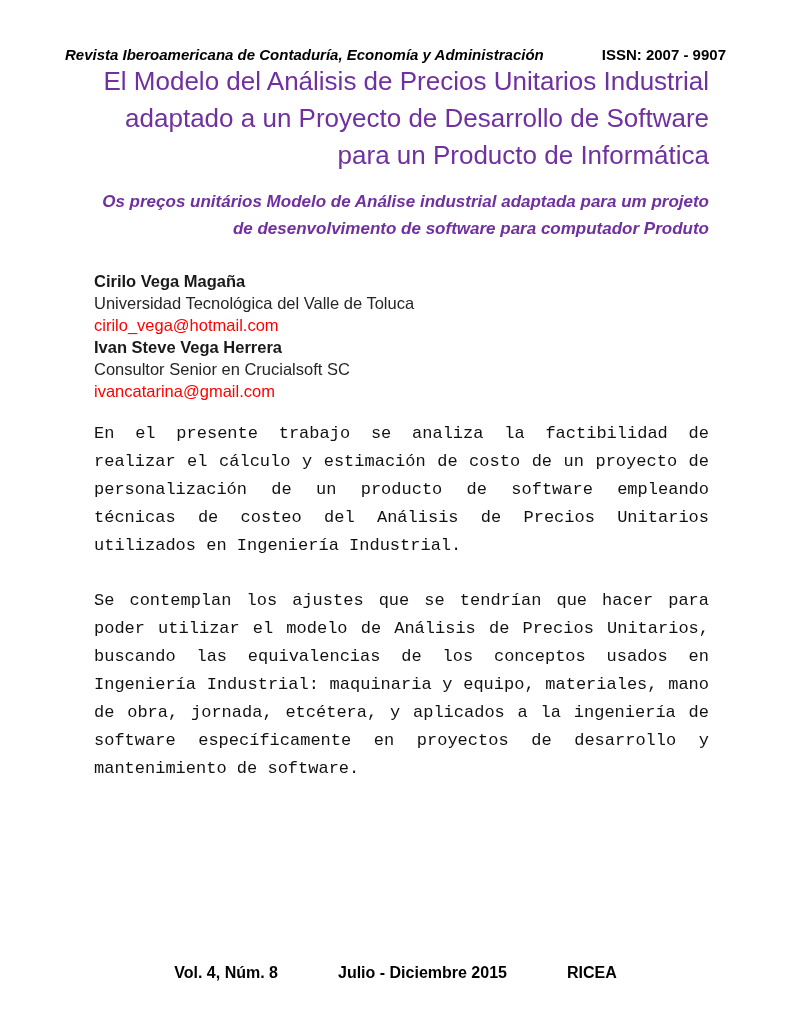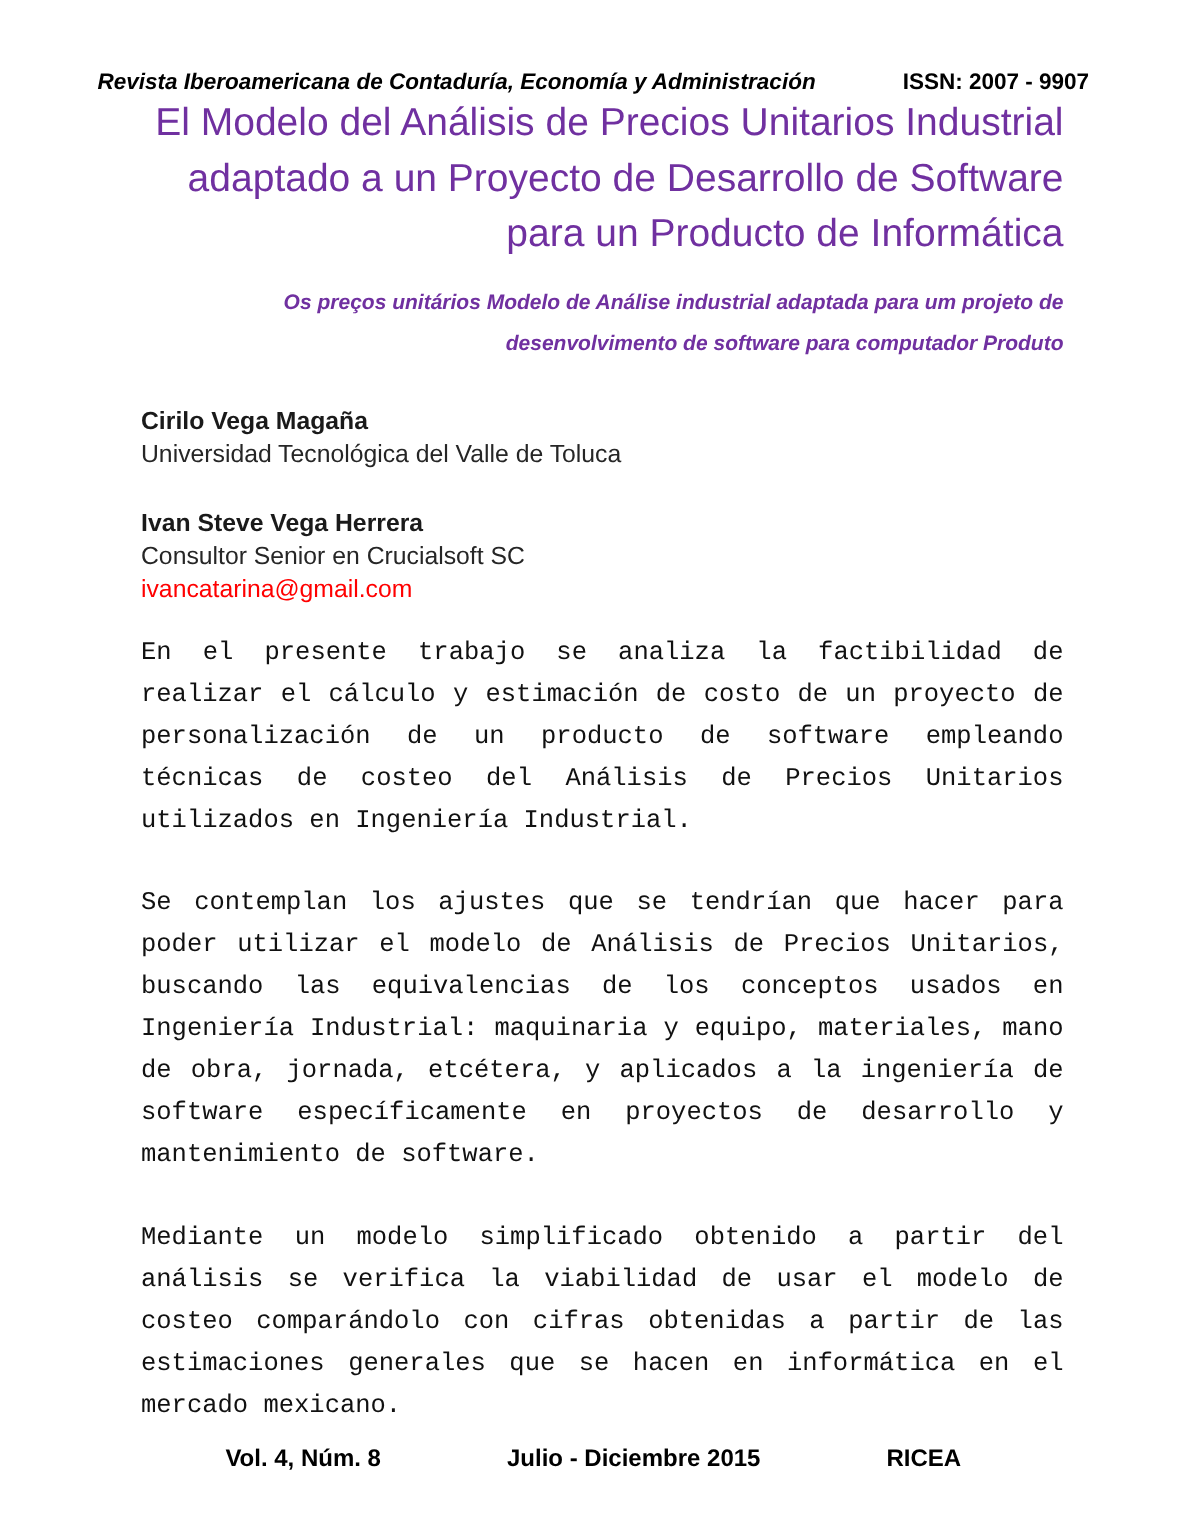--- a/index.html
+++ b/index.html
@@ -40,33 +40,33 @@
     text-align: right;
     color: var(--accent);
     font-size: 26px;
     line-height: 37px;
     font-weight: 400;
   }
   .article-subtitle {
     margin-top: 14px;
     text-align: right;
     color: var(--accent);
-    font-size: 14px;
+    font-size: 17px;
     line-height: 27px;
     font-style: italic;
   }
   
   .author-block {
     text-align: left;
     font-size: 16.5px;
     line-height: 22px;
     color: #262626;
   }
   .author-block.first { margin-top: 28px; }
-  .author-block.second { margin-top: 24px; }
+  .author-block.second { }
   .author-name { font-weight: bold; color: #1a1a1a; }
   .author-email { color: var(--email); }
   
   .abstract-heading {
     margin-top: 52px;
     color: var(--accent);
     font-size: 21px;
     font-weight: 400;
   }
   .body-paragraph {
@@ -96,21 +96,21 @@
   }
   
   .running-footer {
     position: absolute;
     left: 0;
     right: 0;
     bottom: 42px;
     display: flex;
     justify-content: center;
     align-items: baseline;
-    gap: 84px;
+    gap: 60px;
     font-size: 16px;
     font-weight: bold;
     color: #000000;
     white-space: nowrap;
   }
 </style>
 </head>
 <body>
 
 <div class="page">
@@ -122,34 +122,34 @@
 
   <div class="content">
 
     <h1 class="article-title">El Modelo del Análisis de Precios Unitarios Industrial adaptado a un Proyecto de Desarrollo de Software para un Producto de Informática</h1>
 
     <h2 class="article-subtitle">Os preços unitários Modelo de Análise industrial adaptada para um projeto de desenvolvimento de software para computador Produto</h2>
 
     <div class="author-block first">
       <div class="author-name">Cirilo Vega Magaña</div>
       <div class="author-affiliation">Universidad Tecnológica del Valle de Toluca</div>
+      <div class="author-email">cirilo_vega@hotmail.com</div>
     </div>
 
     <div class="author-block second">
       <div class="author-name">Ivan Steve Vega Herrera</div>
       <div class="author-affiliation">Consultor Senior en Crucialsoft SC</div>
       <div class="author-email">ivancatarina@gmail.com</div>
     </div>
 
 
     <p class="body-paragraph p1">En el presente trabajo se analiza la factibilidad de realizar el cálculo y estimación de costo de un proyecto de personalización de un producto de software empleando técnicas de costeo del Análisis de Precios Unitarios utilizados en Ingeniería Industrial.</p>
 
     <p class="body-paragraph p2">Se contemplan los ajustes que se tendrían que hacer para poder utilizar el modelo de Análisis de Precios Unitarios, buscando las equivalencias de los conceptos usados en Ingeniería Industrial: maquinaria y equipo, materiales, mano de obra, jornada, etcétera, y aplicados a la ingeniería de software específicamente en proyectos de desarrollo y mantenimiento de software.</p>
 
-    <p class="body-paragraph p3">Mediante un modelo simplificado obtenido a partir del análisis se verifica la viabilidad de usar el modelo de costeo comparándolo con cifras obtenidas a partir de las estimaciones generales que se hacen en informática en el mercado mexicano.</p>
 
 
   </div>
 
   <div class="running-footer">
     <span>Vol. 4, Núm. 8</span>
     <span>Julio - Diciembre 2015</span>
     <span>RICEA</span>
   </div>
 

